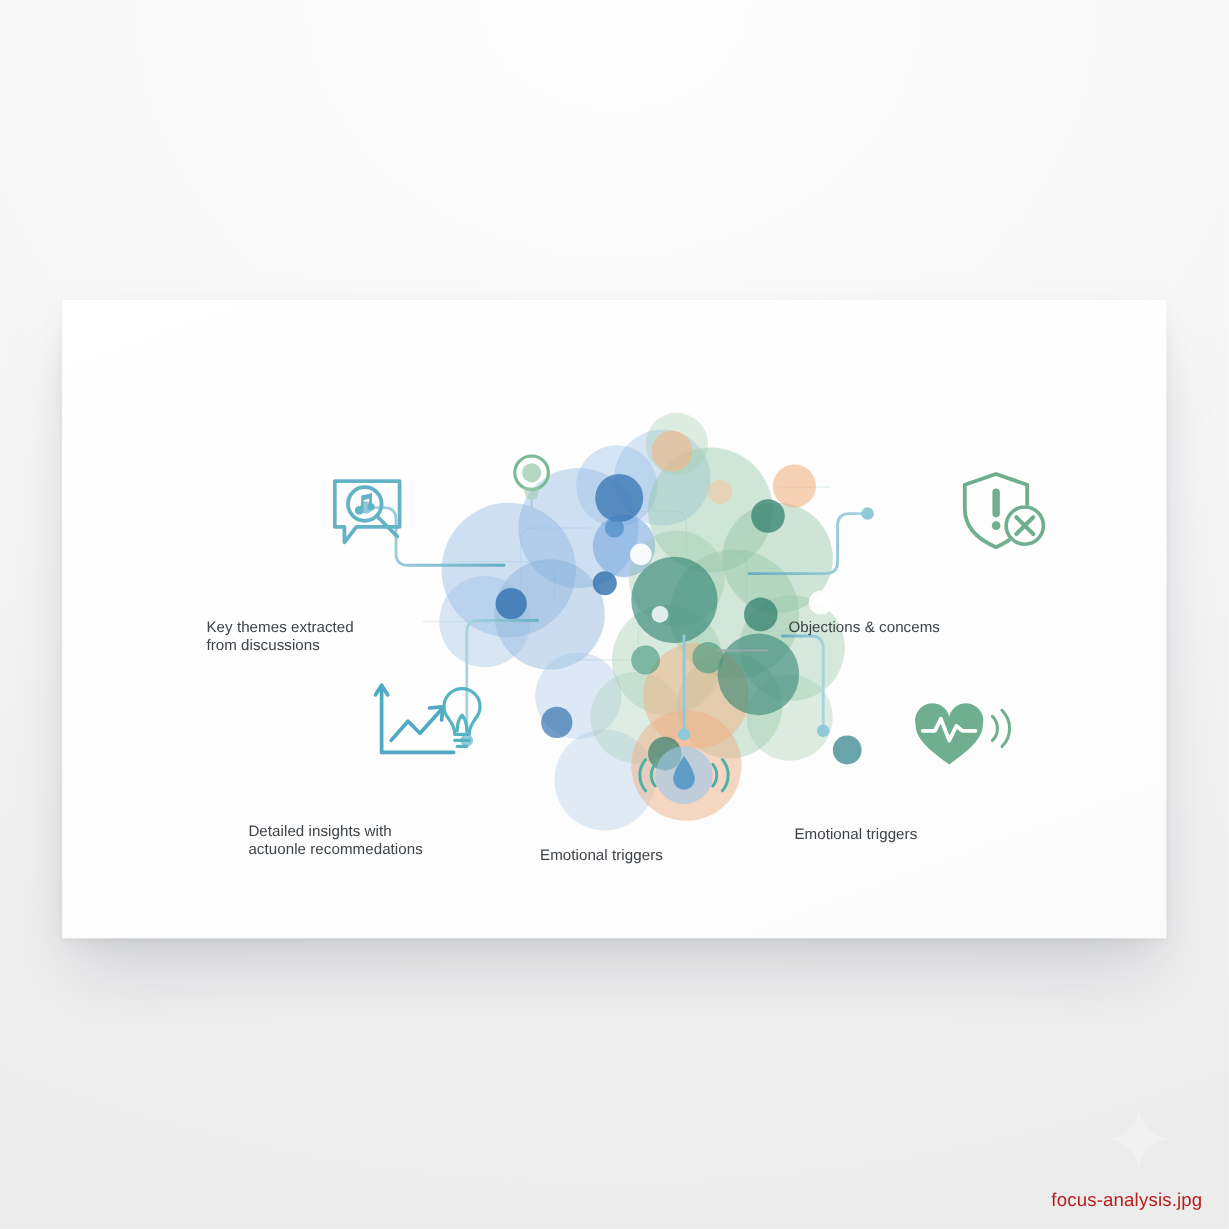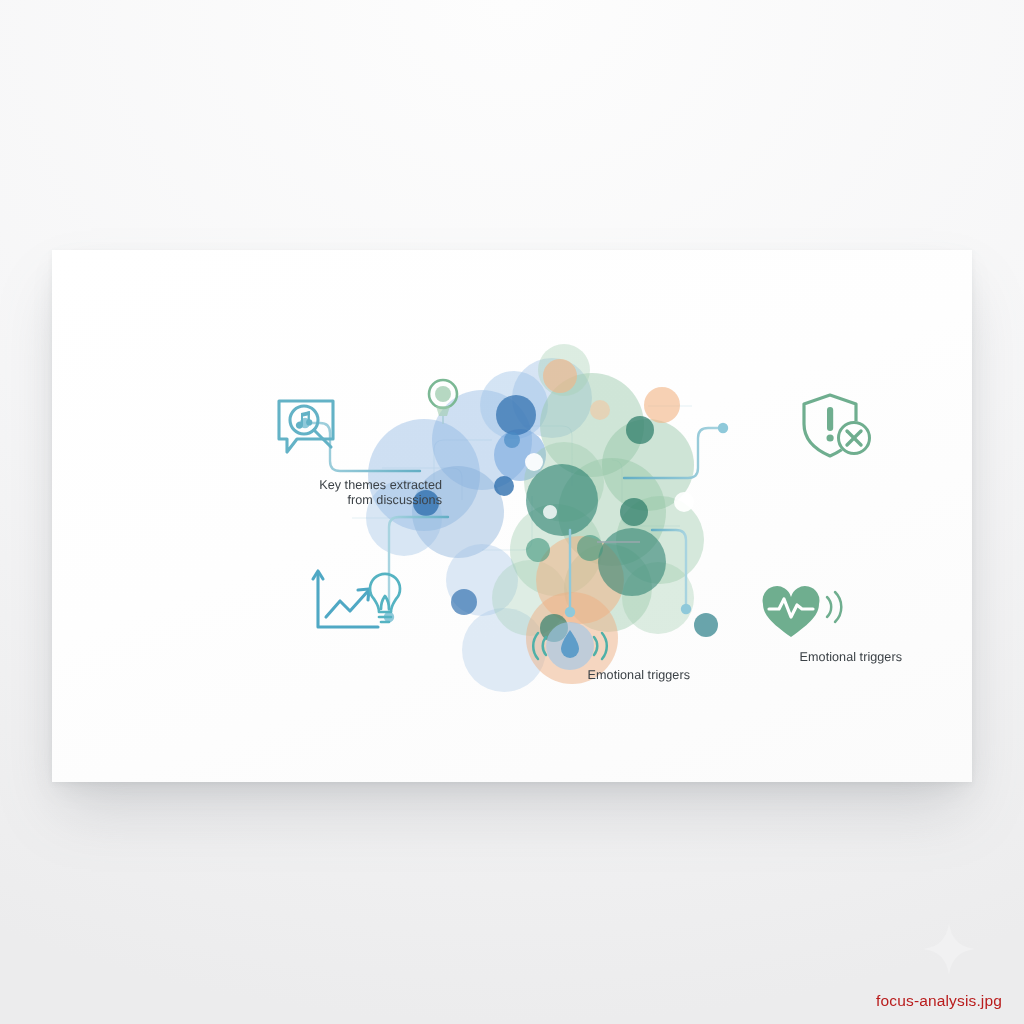--- a/index.html
+++ b/index.html
@@ -25,24 +25,25 @@
   }
   .stage{position:absolute;inset:0;}
   .stage svg{position:absolute;left:0;top:0;overflow:visible;}
 
   
   .nlabel{
     position:absolute;
     color:#3c4247;
     font-size:12.6px;
     line-height:15px;
-    text-align:right;
+    text-align:left;
     letter-spacing:0.05px;
     white-space:pre-line;
     text-rendering:geometricPrecision;
+    margin-top:38px;
   }
 
   
   .watermark{
     position:absolute;
     right:22px;bottom:14px;
     text-align:right;
     color:#b91c1c;
     font-size:15.5px;
     letter-spacing:0.15px;
@@ -250,21 +251,24 @@
       <path d="M12 26 H22 L27 16 L34 34 L40 22 L45 26 H56" fill="none" stroke="#ffffff" stroke-width="3.2" stroke-linecap="round" stroke-linejoin="round"></path>
       <g fill="none" stroke="#6fae8f" stroke-width="2.5" stroke-linecap="round">
         <path d="M70 14 A14 14 0 0 1 70 34"></path>
         <path d="M78 9 A21 21 0 0 1 78 39"></path>
       </g>
     </svg>
 
     <div class="nlabel" style="left:120px;top:228px;width:270px;">Key themes extracted
 from discussions</div>
 
-
+    <div class="nlabel" style="left:605px;top:228px;width:280px;">Objections &amp; concems</div>
+
+    <div class="nlabel" style="left:155px;top:398px;width:290px;">Detailed insights with
+actuonle recommedations</div>
 
     <div class="nlabel" style="left:398px;top:418px;width:240px;">Emotional triggers</div>
 
     <div class="nlabel" style="left:610px;top:400px;width:240px;">Emotional triggers</div>
 
   </div>
 </div>
 
 <svg class="sparkle" viewBox="0 0 54 54">
   <path d="M27 2 C29.5 17 37 24.5 52 27 C37 29.5 29.5 37 27 52 C24.5 37 17 29.5 2 27 C17 24.5 24.5 17 27 2 Z" fill="#f2f2f3"></path>

